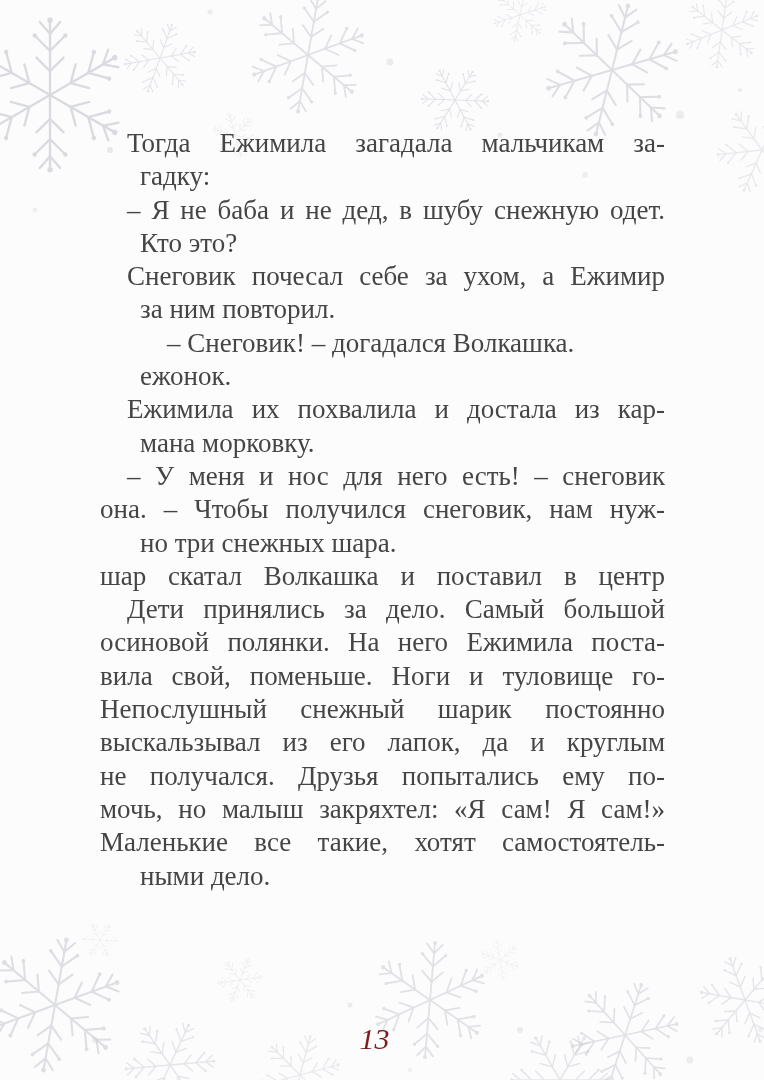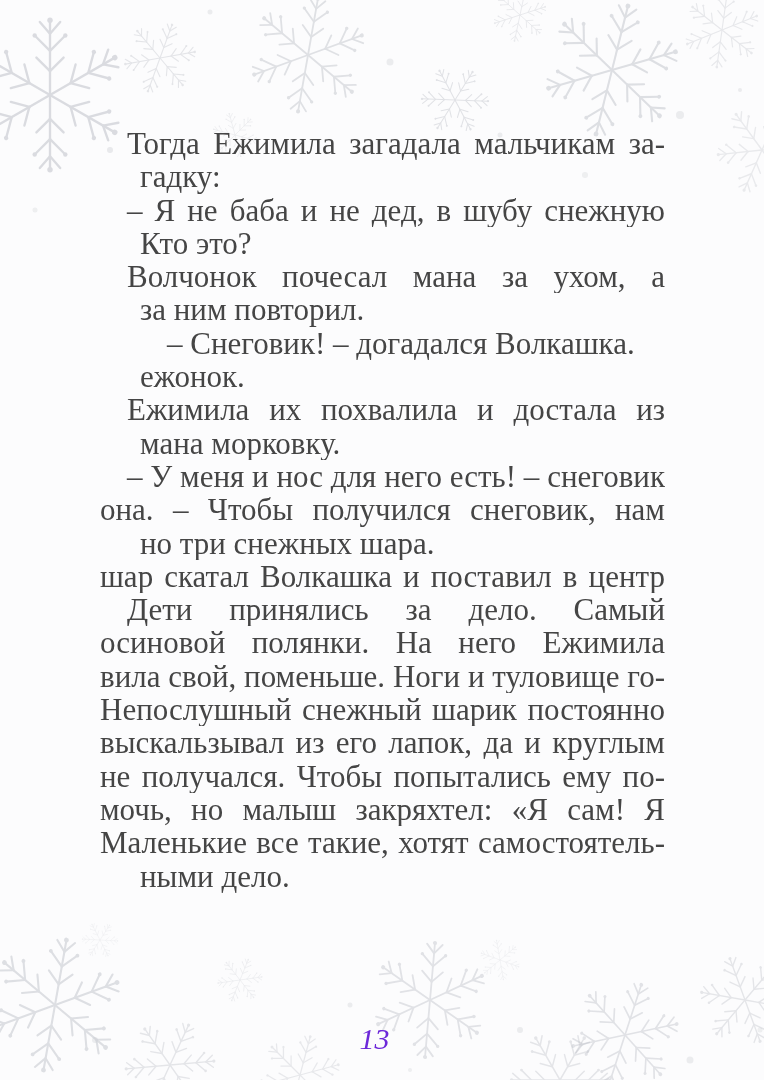--- a/index.html
+++ b/index.html
@@ -28,21 +28,21 @@
     pointer-events: none;
   }
   .deco-top { top: 0; height: 230px; }
   .deco-bottom { bottom: 0; height: 200px; }
   .text-block {
     position: absolute;
     left: 100px;
     width: 565px;
     top: 127px;
     color: #454545;
-    font-size: 31px;
+    font-size: 27px;
   }
   .line {
     height: 33.3px;
     line-height: 33.3px;
     overflow: hidden;
     text-align: justify;
     text-align-last: justify;
     white-space: normal;
   }
   .line.pend {
@@ -54,21 +54,21 @@
     text-indent: 27px;
   }
   .page-number {
     position: absolute;
     left: 0;
     right: 15px;
     top: 1022px;
     text-align: center;
     font-style: italic;
     font-size: 30px;
-    color: #6d28d9;
+    color: #7f1d1d;
   }
 </style>
 </head>
 <body>
 
 <div class="page">
 
   <svg class="deco deco-top" viewBox="0 0 764 230" aria-hidden="true">
     <defs>
       <g id="sfg" stroke="#b9bcc4" stroke-width="1.4" fill="#b9bcc4" stroke-linecap="round">
@@ -192,36 +192,36 @@
       <circle cx="410" cy="190" r="2" opacity="0.25"></circle>
       <circle cx="760" cy="150" r="2.5" opacity="0.25"></circle>
     </g>
   </svg>
 
   <div class="text-block" id="text-block">
       <div class="line pstart">Тогда Ежимила загадала мальчикам за-</div>
       <div class="line pend">гадку:</div>
       <div class="line pstart">– Я не баба и не дед, в шубу снежную одет.</div>
       <div class="line pend">Кто это?</div>
-      <div class="line pstart">Волчонок почесал мана за ухом, а Ежимир</div>
+      <div class="line pstart">Снеговик почесал себе за ухом, а Ежимир</div>
       <div class="line pend">за ним повторил.</div>
       <div class="line pstart pend">– Снеговик! – догадался Волкашка.</div>
       <div class="line pend">ежонок.</div>
       <div class="line pstart">Ежимила их похвалила и достала из кар-</div>
       <div class="line pend">мана морковку.</div>
       <div class="line pstart">– У меня и нос для него есть! – снеговик</div>
       <div class="line">она. – Чтобы получился снеговик, нам нуж-</div>
       <div class="line pend">но три снежных шара.</div>
       <div class="line">шар скатал Волкашка и поставил в центр</div>
       <div class="line pstart">Дети принялись за дело. Самый большой</div>
       <div class="line">осиновой полянки. На него Ежимила поста-</div>
       <div class="line">вила свой, поменьше. Ноги и туловище го-</div>
       <div class="line">Непослушный снежный шарик постоянно</div>
       <div class="line">выскальзывал из его лапок, да и круглым</div>
-      <div class="line">не получался. Чтобы попытались ему по-</div>
+      <div class="line">не получался. Друзья попытались ему по-</div>
       <div class="line">мочь, но малыш закряхтел: «Я сам! Я сам!»</div>
       <div class="line">Маленькие все такие, хотят самостоятель-</div>
       <div class="line pend">ными дело.</div>
     </div>
 
   <div class="page-number">13</div>
 
 </div>
 
 </body></html>

